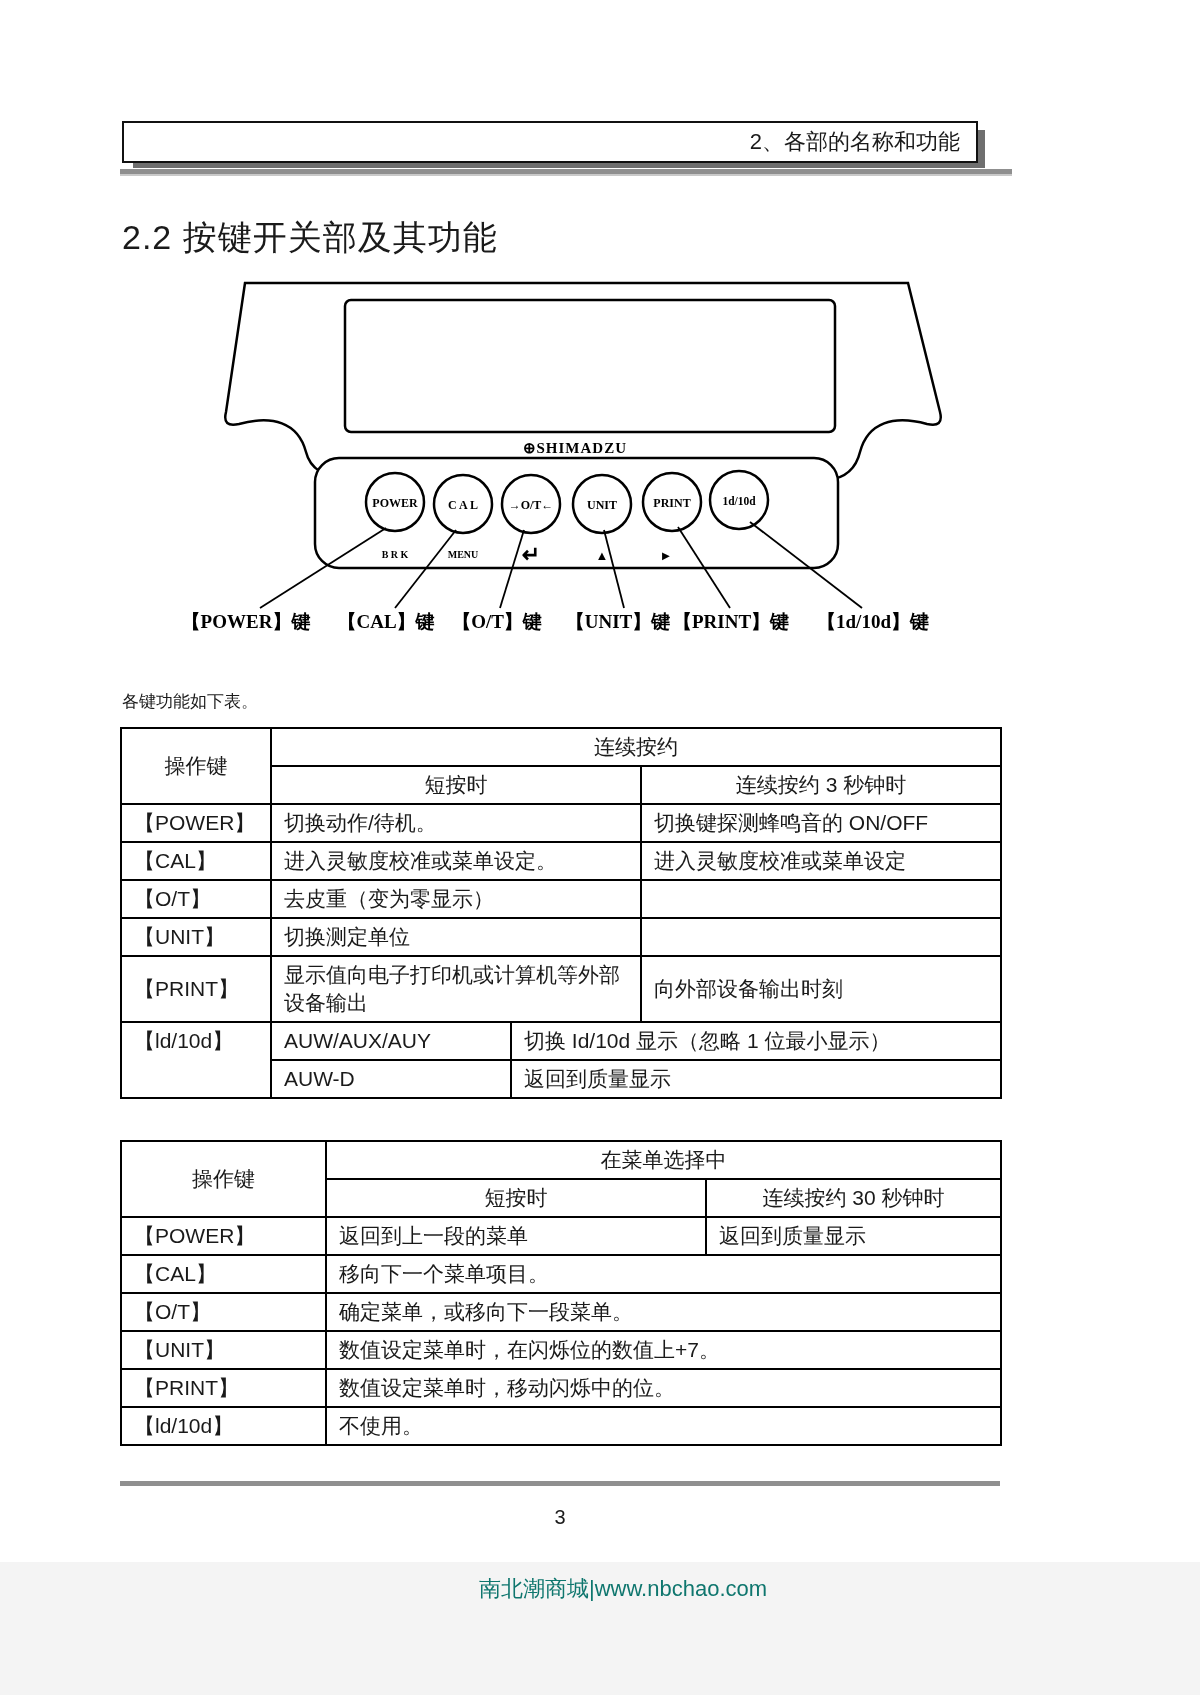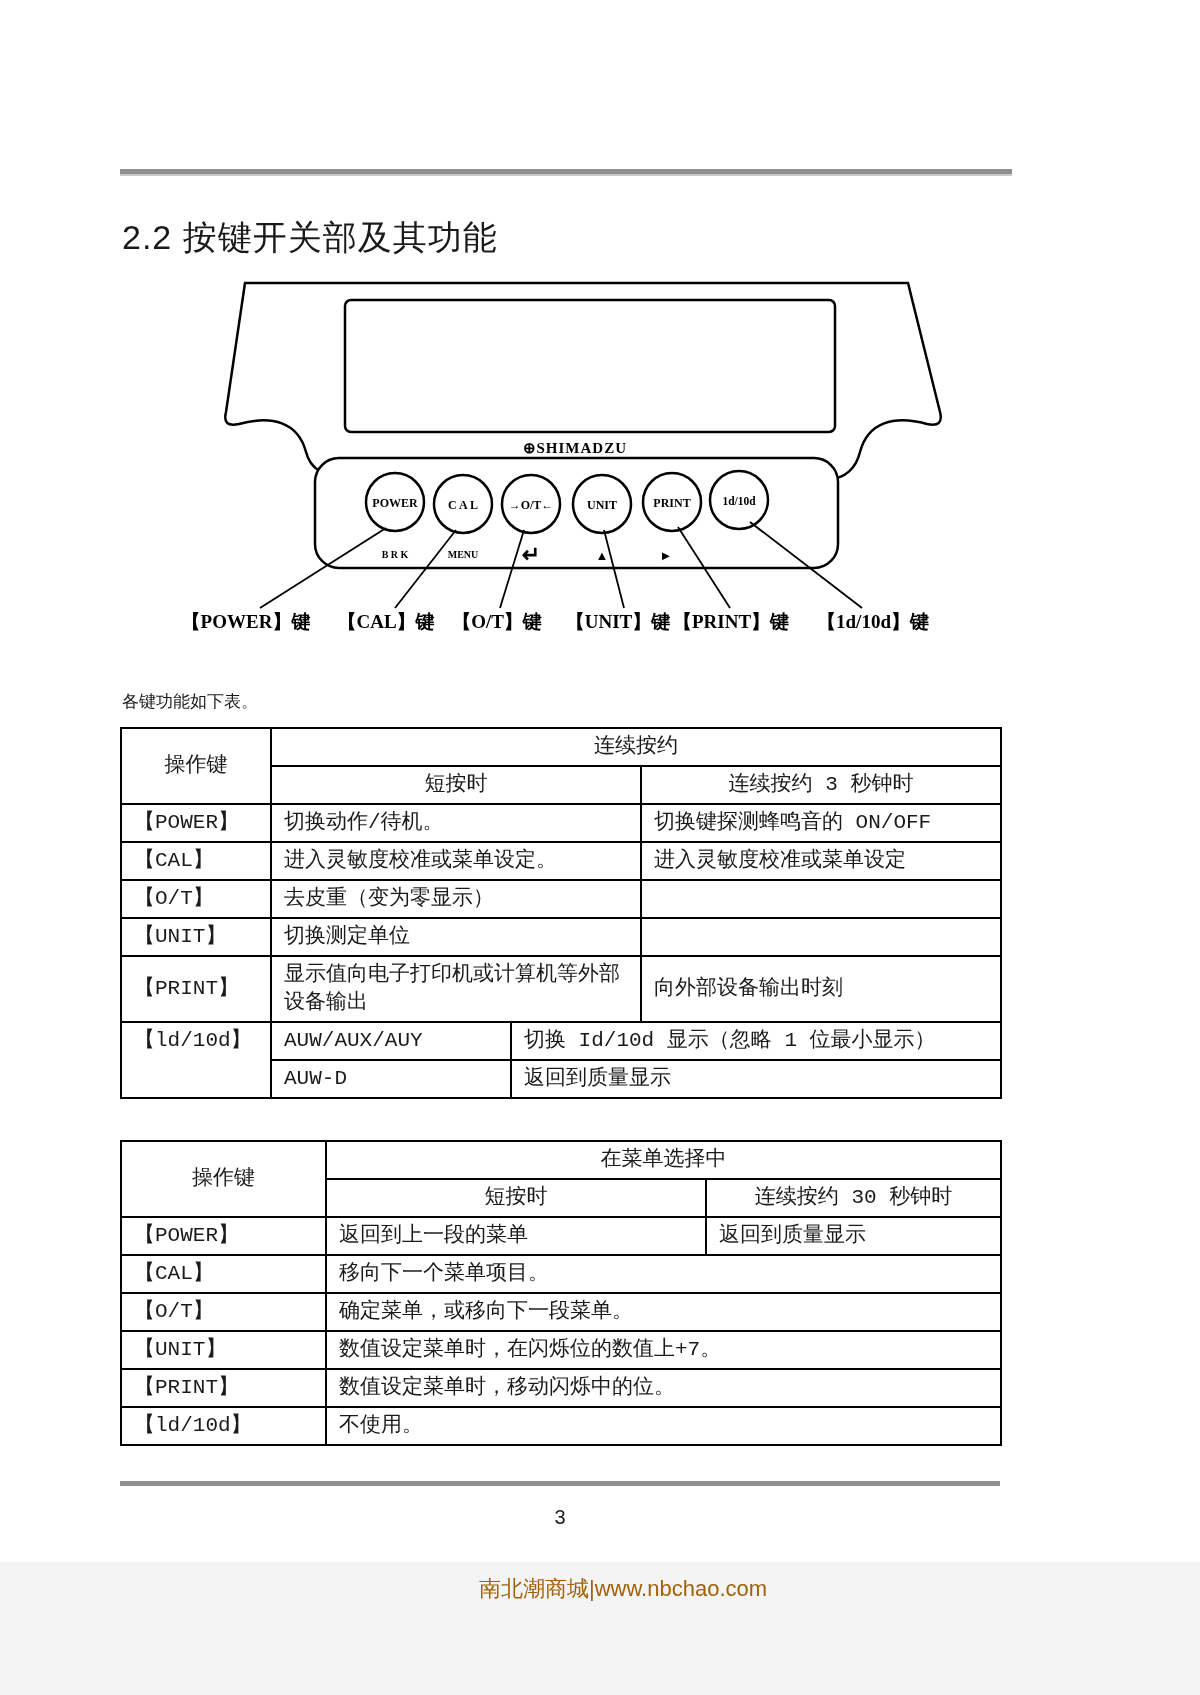--- a/index.html
+++ b/index.html
@@ -15,36 +15,39 @@
   }
   .rule-top { position:absolute; left:120px; top:169px; width:892px; height:5px; background:#8f8f8f; border-bottom:2px solid #c9c9c9; }
   .rule-bottom { position:absolute; left:120px; top:1481px; width:880px; height:5px; background:#8f8f8f; }
 
   .section-title { position:absolute; left:122px; top:215px; font-size:34px; letter-spacing:1px; }
   .intro-text { position:absolute; left:122px; top:690px; font-size:17px; }
 
   .diagram { position:absolute; left:200px; top:272px; width:800px; height:362px;font-family:Liberation Serif, serif; }
   .diagram svg { overflow:visible; }
 
-  .tbl { position:absolute; border-collapse:collapse; table-layout:fixed; background:#fff;font-family:Liberation Mono, monospace; }
+  .tbl { position:absolute; border-collapse:collapse; table-layout:fixed; background:#fff; }
   .tbl td { border:2px solid #000; padding:4px 12px; font-size:21px; line-height:28px; vertical-align:middle; word-break:break-all; }
   .tbl td.c { text-align:center; }
   .tbl td.vt { vertical-align:top; }
   .tbl1 { left:120px; top:727px; width:880px; }
   .tbl2 { left:120px; top:1140px; width:880px; }
 
   .page-number { position:absolute; left:120px; top:1506px; width:880px; text-align:center; font-size:20px; }
   .footer-band { position:absolute; left:0; top:1562px; width:1200px; height:133px; background:#f4f4f4; }
-  .footer-text { padding-top:12px; text-align:center; font-size:22px; color:#a16207;margin-left:46px; }
+  .footer-text { padding-top:12px; text-align:center; font-size:22px; color:#0f766e;margin-left:46px; }
 </style>
 </head>
 <body>
 
 <div class="page">
 
+  <div class="header-box">
+    <span>2、各部的名称和功能</span>
+  </div>
   <div class="rule-top"></div>
 
   <div class="section-title">2.2  按键开关部及其功能</div>
 
   <div class="diagram">
     <svg width="800" height="362" viewBox="0 0 800 362" xmlns="http://www.w3.org/2000/svg">
 
       <path d="M 45 11 L 708 11 L 740 140 Q 744 156 727 152 C 694 143 668 150 660 180 Q 654 205 628 208 L 150 208 Q 112 205 106 180 C 98 150 72 143 39 152 Q 22 156 26 140 Z" fill="#ffffff" stroke="#000" stroke-width="2.5"></path>
 
       <rect x="115" y="186" width="523" height="110" rx="24" fill="#ffffff" stroke="#000" stroke-width="2.5"></rect>

